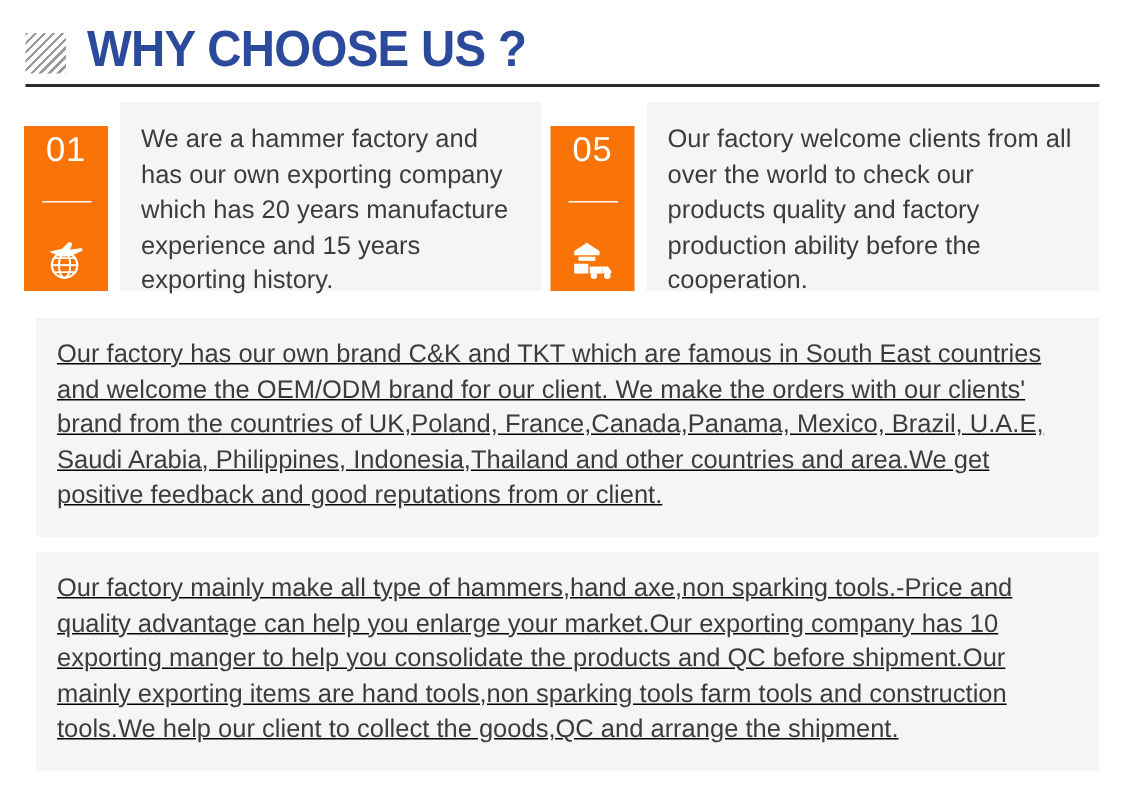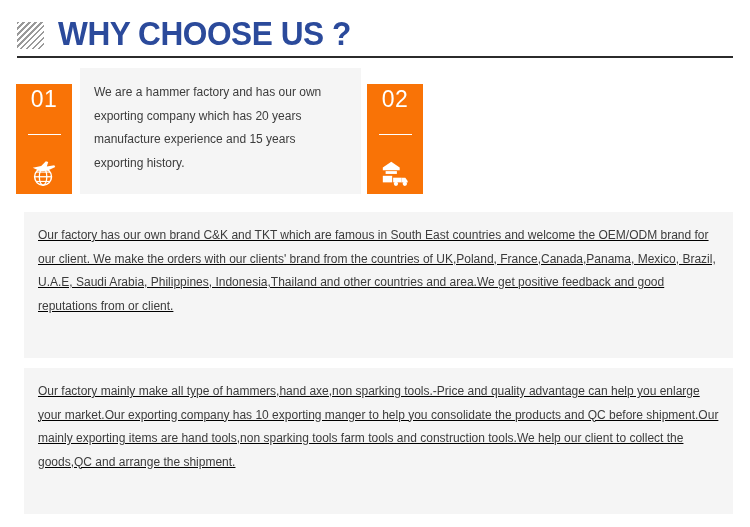--- a/index.html
+++ b/index.html
@@ -108,21 +108,21 @@
   .textbox {
     flex: 1 1 auto;
     background: #f5f5f5;
     margin-left: 8px;
     box-sizing: border-box;
     padding: 13px 14px 10px 14px;
     display: block;
   }
   .body-text {
     font-family: "Liberation Sans", sans-serif;
-    font-size: 12px;
+    font-size: 17px;
     line-height: 23.5px;
     color: #3c3c3c;
     white-space: pre-line;
     margin: 0;
   }
   .row-3 .textbox, .row-4 .textbox {
     padding-top: 12px;
     text-decoration: underline;
   }
 </style>
@@ -151,33 +151,36 @@
         </svg>
       </div>
     </div>
     <div class="textbox">
       <p class="body-text">We are a hammer factory and has our own exporting company which has 20 years manufacture experience and 15 years exporting history.</p>
     </div>
   </div>
 
   <div class="row row-2">
     <div class="badge">
-      <div class="badge-number">02</div>
+      <div class="badge-number">05</div>
       <div class="badge-rule"></div>
       <div class="badge-icon">
         <svg viewBox="0 0 32 32" fill="none">
           <path d="M3 10 L12 4 L21 10 L21 13 L3 13 Z" fill="#ffffff"></path>
           <rect x="6" y="14" width="12" height="3" fill="#ffffff"></rect>
           <rect x="3" y="19" width="10" height="7" fill="#ffffff"></rect>
           <rect x="14" y="21" width="9" height="5" fill="#ffffff"></rect>
           <path d="M23 21 L27 21 L29.5 24.5 L29.5 26 L23 26 Z" fill="#ffffff"></path>
           <circle cx="17" cy="27.5" r="2.3" fill="#ffffff"></circle>
           <circle cx="26.5" cy="27.5" r="2.3" fill="#ffffff"></circle>
         </svg>
       </div>
+    </div>
+    <div class="textbox">
+      <p class="body-text">Our factory welcome clients from all over the world to check our products quality and factory production ability before the cooperation.</p>
     </div>
   </div>
 
   <div class="row row-3">
     <div class="textbox">
       <p class="body-text">Our factory has our own brand C&amp;K and TKT which are famous in South East countries and welcome the OEM/ODM brand for our client. We make the orders with our clients' brand from the countries of UK,Poland, France,Canada,Panama, Mexico, Brazil, U.A.E, Saudi Arabia, Philippines, Indonesia,Thailand and other countries and area.We get positive feedback and good reputations from or client.</p>
     </div>
   </div>
 
   <div class="row row-4">

